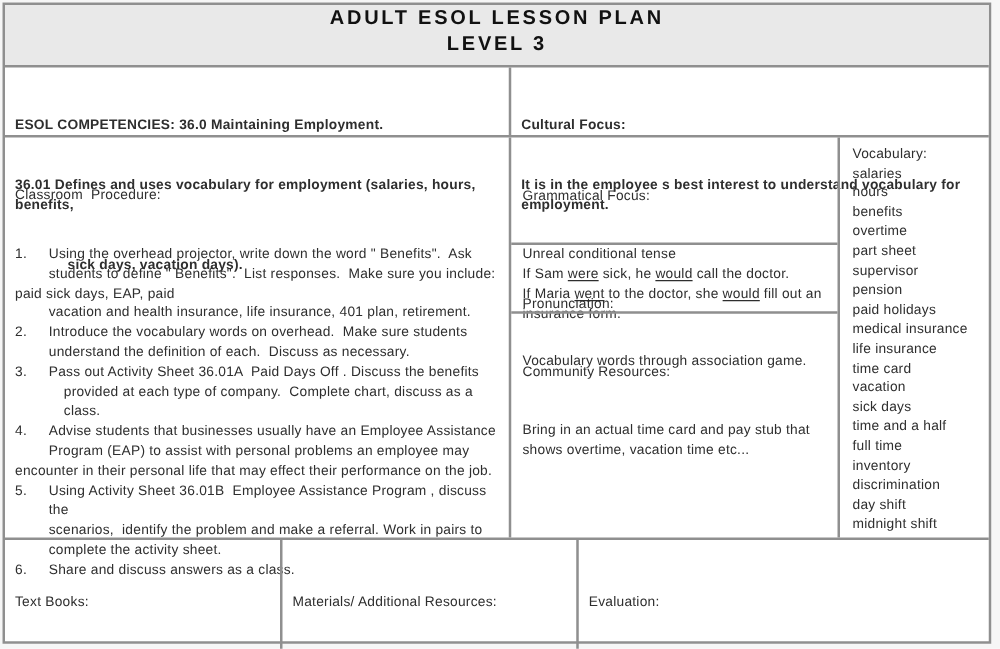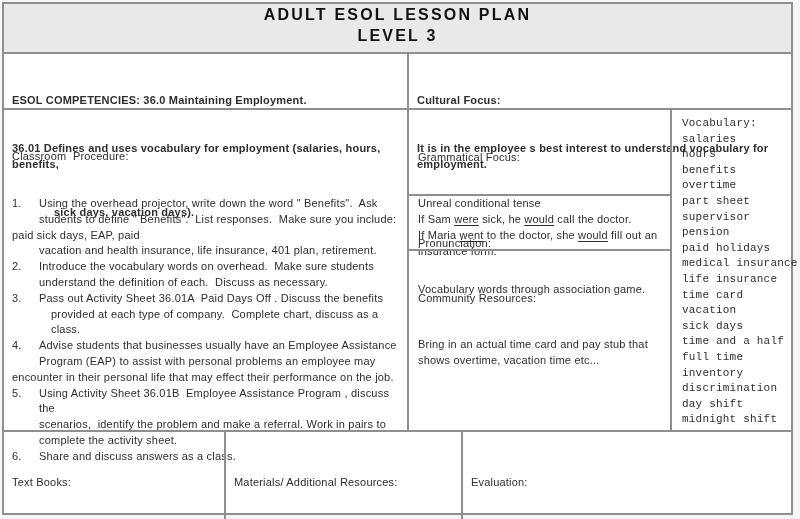--- a/index.html
+++ b/index.html
@@ -55,21 +55,21 @@
   .proc-line.flush { padding-left: 0; }
 
   .midcol { width: 263px; flex: none; border-right: 2px solid #8f8f8f; display: flex; flex-direction: column; }
   .midcol .cell { padding: 7px 3px 0 9px; line-height: 15.8px; }
   .midcol .cell + .cell { border-top: 2px solid #8f8f8f; }
   .c-gram { height: 84px; flex: none; }
   .c-pron { height: 55px; flex: none; }
   .c-comm { flex: 1; }
   .u { text-decoration: underline; text-underline-offset: 2px; }
 
-  .c-vocab { flex: 1; padding: 6px 2px 0 10px; font-family: Liberation Mono, monospace; }
+  .c-vocab { flex: 1; padding: 6px 2px 0 10px; }
   .c-vocab .label, .vocab-word { line-height: 15.6px; white-space: pre; }
 
   
   .r3 { flex: 1; }
   .c-books { width: 222px; flex: none; border-right: 2px solid #8f8f8f; padding-top: 10px; }
   .c-mat   { width: 237px; flex: none; border-right: 2px solid #8f8f8f; padding-top: 10px; }
   .c-eval  { flex: 1; padding-top: 10px; }
 </style>
 </head>
 <body>

